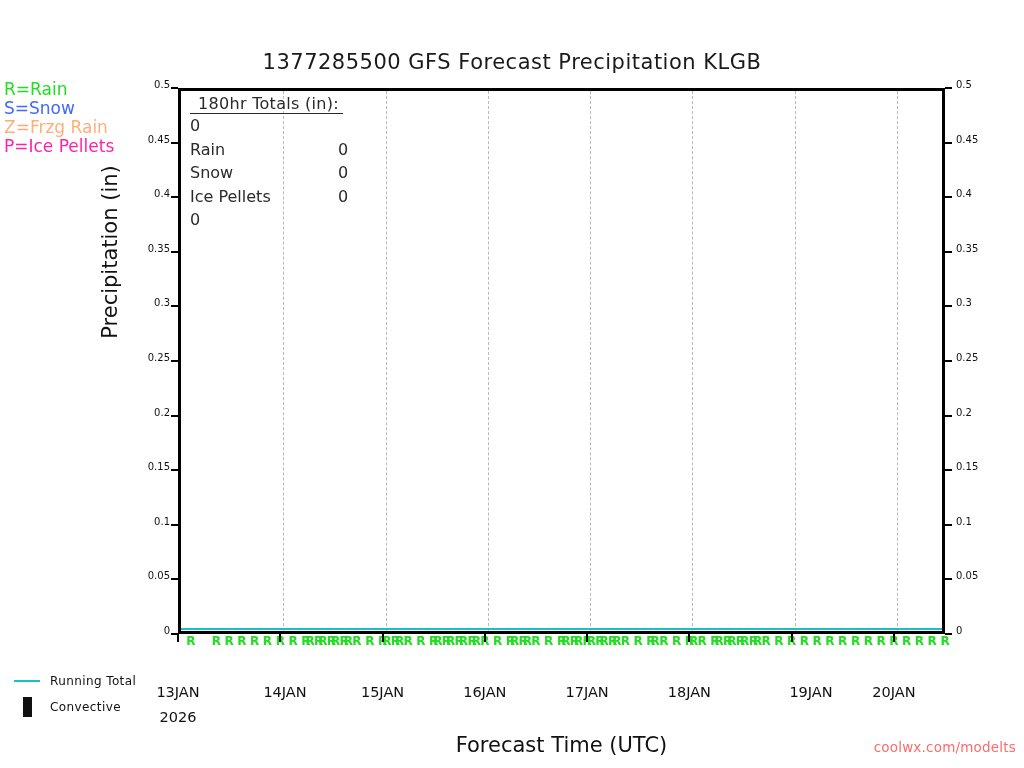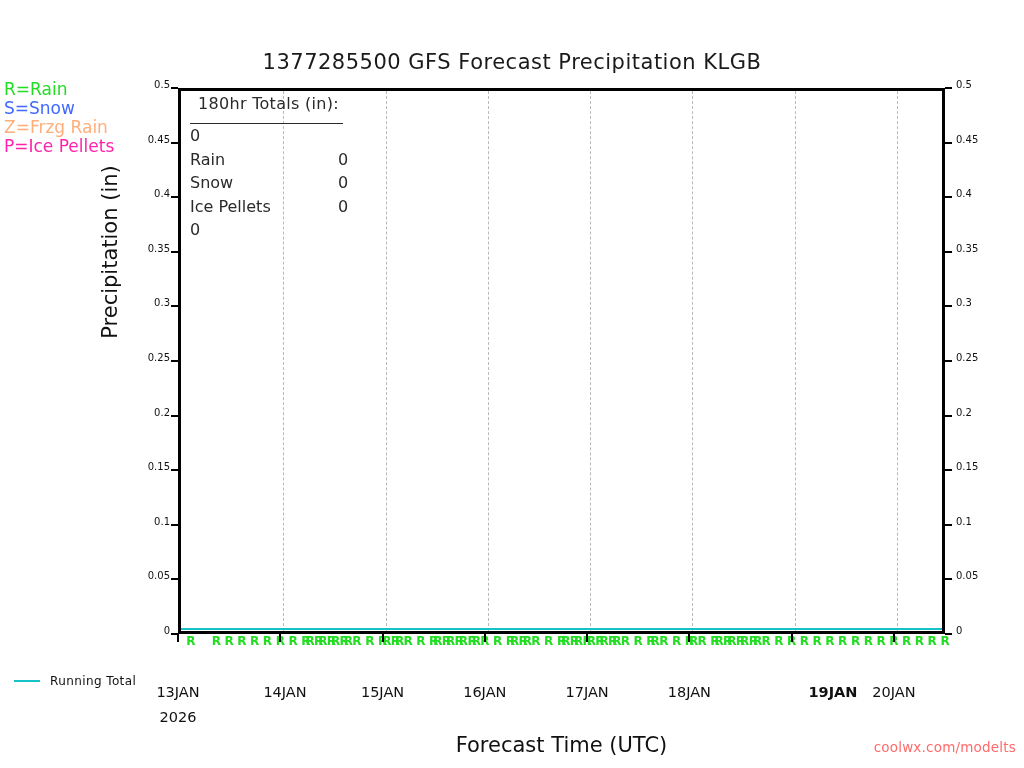--- a/index.html
+++ b/index.html
@@ -207,21 +207,21 @@
   #totals-box {
     position: absolute;
     left: 190px;
     top: 94px;
     width: 250px;
     font-size: 16px;
     color: #2a2a2a;
   }
   #totals-heading {
     border-bottom: 1.5px solid #2a2a2a;
-    padding: 0 4px 10px 8px;
+    padding: 0 4px 0 8px;
     display: inline-block;
     white-space: nowrap;
     letter-spacing: 0.3px;
     text-align: right;
   }
   .totals-row {
     display: flex;
     margin-top: 1px;
     line-height: 22.5px;
     white-space: nowrap;
@@ -390,21 +390,21 @@
   </div>
 <div id="ylabel-axis">Precipitation (in)</div>
 
 <div id="xlabels">
     <div class="xtick" style="left: 178px;"><span>13JAN</span><span class="yr">2026</span></div>
     <div class="xtick" style="left: 285px; text-align: right;"><span>14JAN</span></div>
     <div class="xtick" style="left: 382.533px;"><span>15JAN</span></div>
     <div class="xtick" style="left: 484.8px;"><span>16JAN</span></div>
     <div class="xtick" style="left: 587.067px;"><span>17JAN</span></div>
     <div class="xtick" style="left: 689.333px;"><span>18JAN</span></div>
-    <div class="xtick" style="left: 833px; font-weight: bold;"><span>19JAN</span></div>
+    <div class="xtick" style="left: 811px;"><span>19JAN</span></div>
     <div class="xtick" style="left: 893.867px;"><span>20JAN</span></div>
   </div>
 <div id="xtickmarks">
     <div class="xtickmark" style="left: 177px;"></div>
     <div class="xtickmark" style="left: 279.267px;"></div>
     <div class="xtickmark" style="left: 381.533px;"></div>
     <div class="xtickmark" style="left: 483.8px;"></div>
     <div class="xtickmark" style="left: 586.067px;"></div>
     <div class="xtickmark" style="left: 688.333px;"></div>
     <div class="xtickmark" style="left: 790.6px;"></div>
@@ -434,20 +434,26 @@
       </div>
     </div>
 </div>
 
 <div id="bottom-legend">
     <div class="legend-row">
       <span class="legend-swatch">
         <span class="swatch-line" style="background: rgb(22, 193, 200);"></span>
       </span>
       <span class="legend-label">Running Total</span>
+    </div>
+    <div class="legend-row">
+      <span class="legend-swatch">
+        <span class="swatch-bar" style="background: rgb(17, 17, 17);"></span>
+      </span>
+      <span class="legend-label">Convective</span>
     </div>
   </div>
 
 <div id="xaxis-title">Forecast Time (UTC)</div>
 <div id="watermark">coolwx.com/modelts</div>
 
 <div class="ytickmark" style="position: absolute; left: 171px; top: 633px; width: 7px;"></div>
 <div class="ytickmark" style="position: absolute; left: 945px; top: 633px; width: 7px;"></div>
 <div class="ytickmark" style="position: absolute; left: 171px; top: 578.4px; width: 7px;"></div>
 <div class="ytickmark" style="position: absolute; left: 945px; top: 578.4px; width: 7px;"></div>

